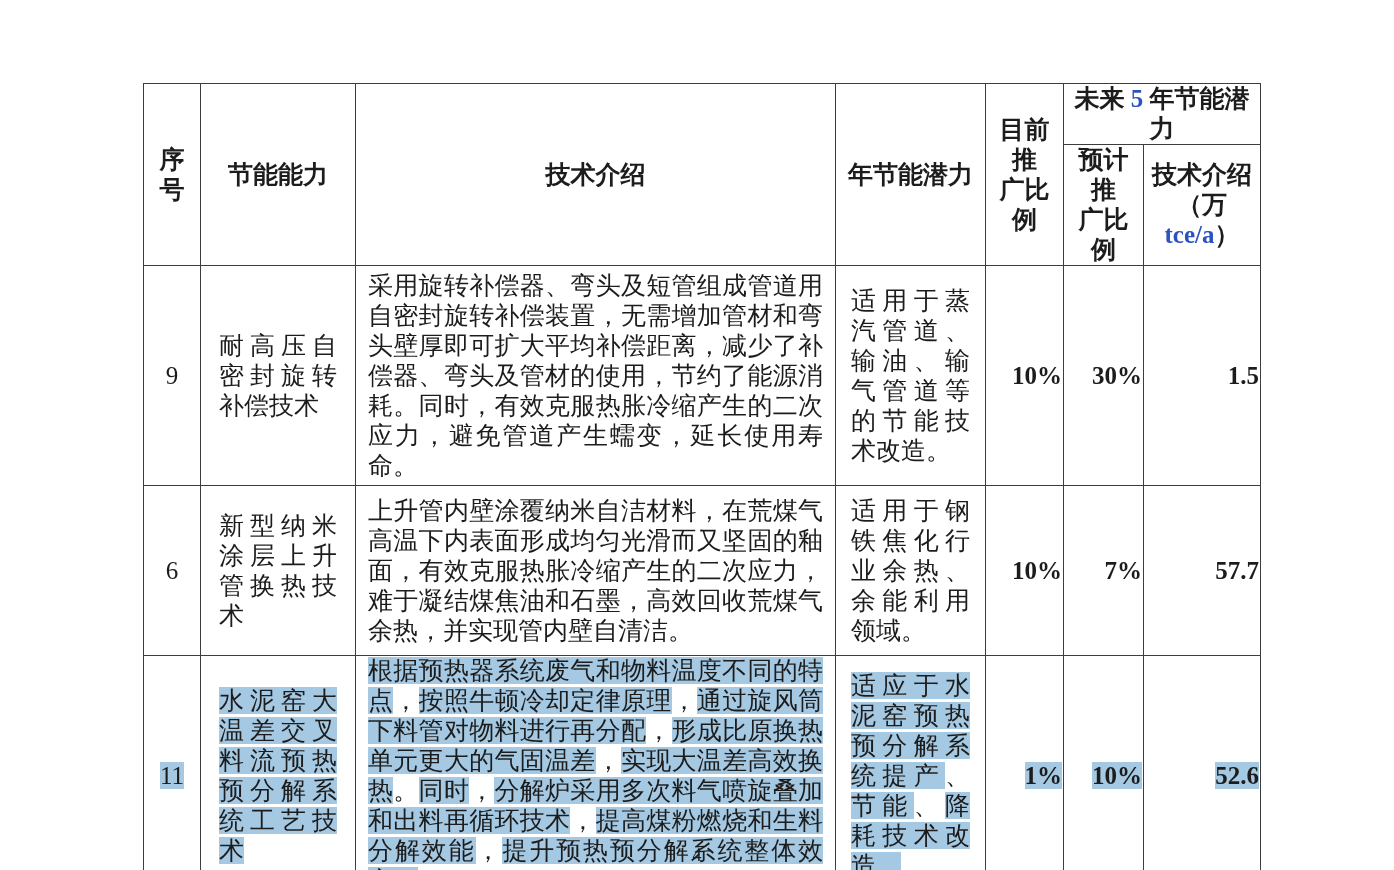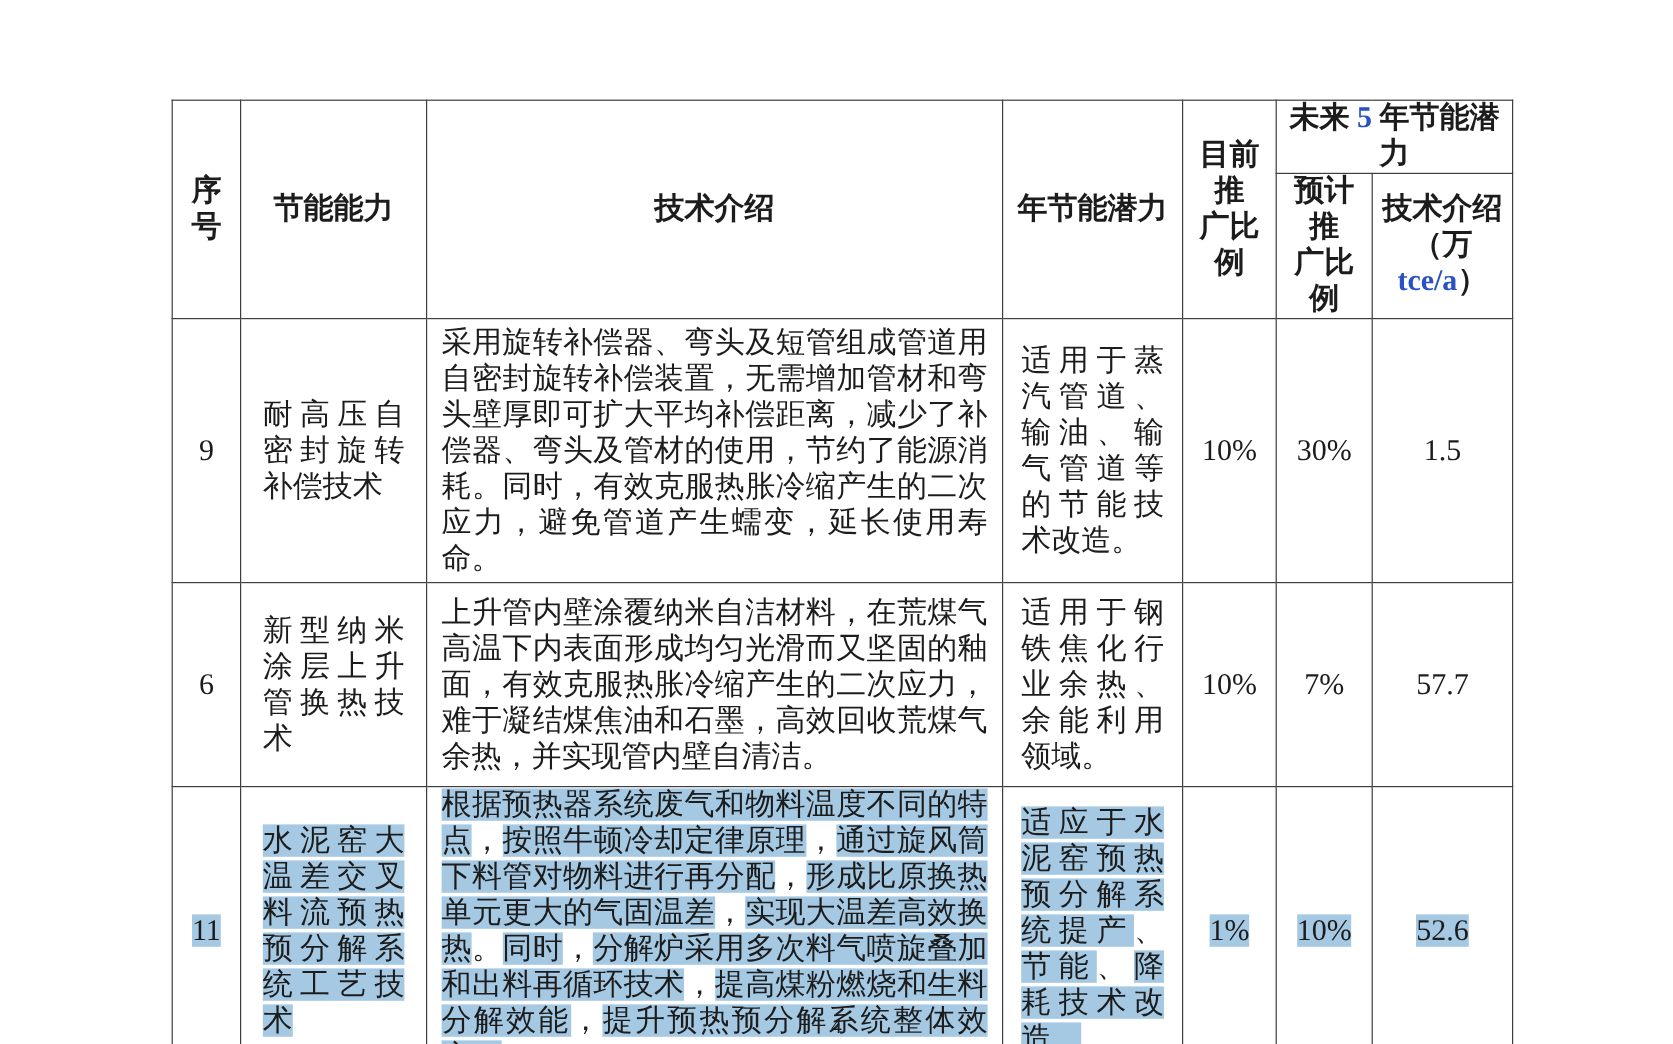--- a/index.html
+++ b/index.html
@@ -25,21 +25,21 @@
   th{font-weight:bold;text-align:center;padding:0 4px;line-height:31px;}
   tr.hr1{height:52px;}
   tr.hr2{height:75px;}
   tr.r9{height:220px;}
   tr.r10{height:170px;}
   tr.r11{height:238px;}
   .c-seq{text-align:center;font-size:20px;}
   .c-name{text-align:justify;padding:0 18px;line-height:31px;}
   .c-intro{text-align:justify;padding:0 12px;line-height:30px;}
   .c-scope{text-align:justify;padding:0 15px;line-height:31px;margin-top:36px;}
-  .c-val{text-align:center;font-size:20px;}
+  .c-val{text-align:right;font-size:20px;font-weight:bold;}
   .hl{background:#a5c9e3;}
   .blue{color:#2a52c0;}
   .page-num{
     position:absolute;left:0;top:845px;width:1394px;
     text-align:center;font-size:18px;color:#1c1c1c;
   }
 </style>
 </head>
 <body>
 

